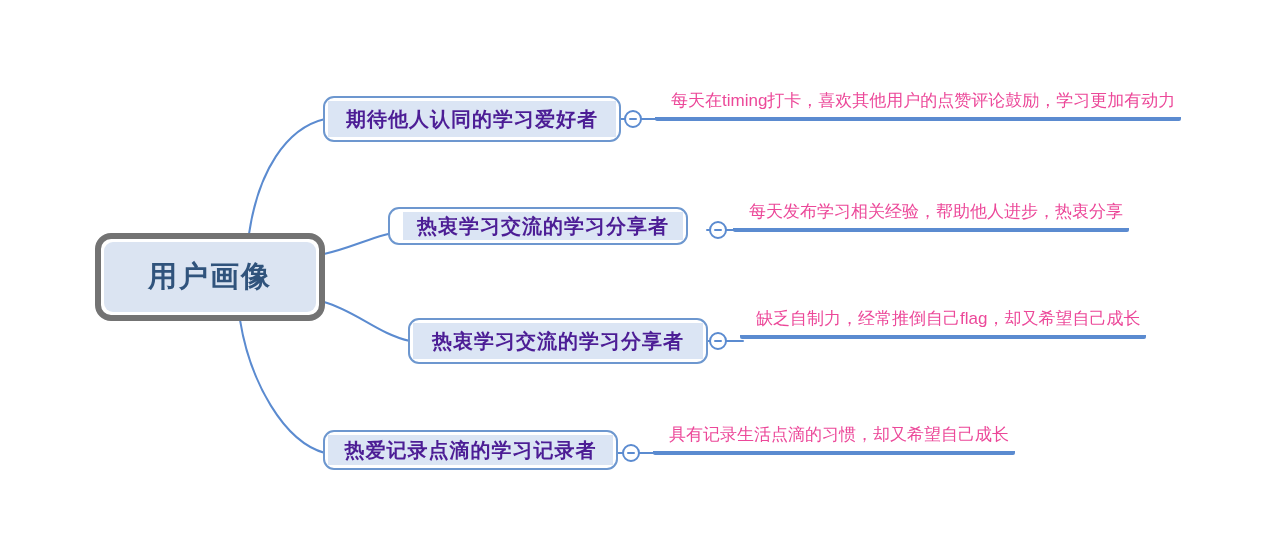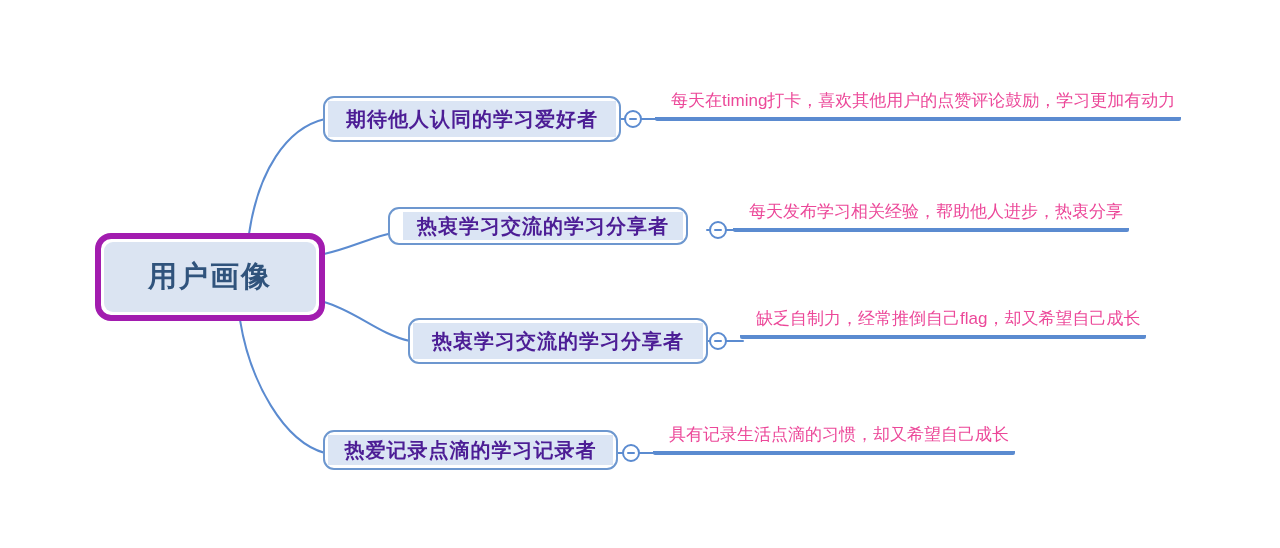--- a/index.html
+++ b/index.html
@@ -20,21 +20,21 @@
     left: 0; top: 0;
     width: 1280px; height: 548px;
     z-index: 0;
   }
   
   .root-node {
     position: absolute;
     left: 95px; top: 233px;
     width: 230px; height: 88px;
     box-sizing: border-box;
-    border: 6px solid #a21caf;
+    border: 6px solid #737373;
     border-radius: 16px;
     background: #ffffff;
     padding: 3px;
     z-index: 2;
   }
   .root-inner {
     width: 100%; height: 100%;
     box-sizing: border-box;
     background: #dbe4f2;
     border-radius: 9px;

